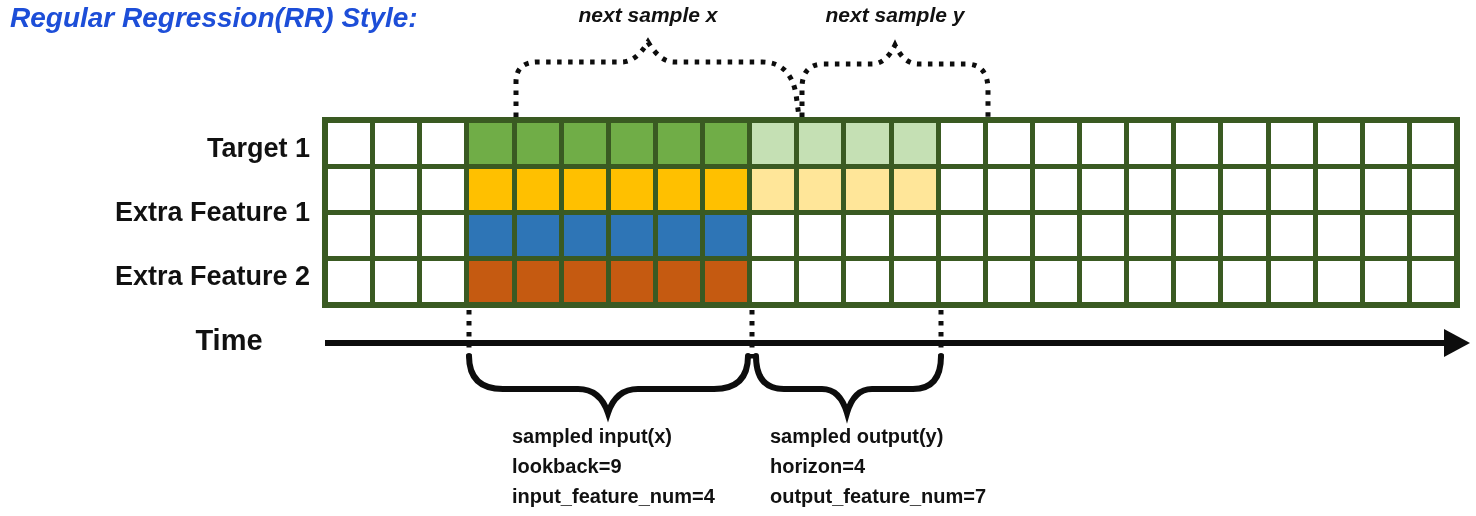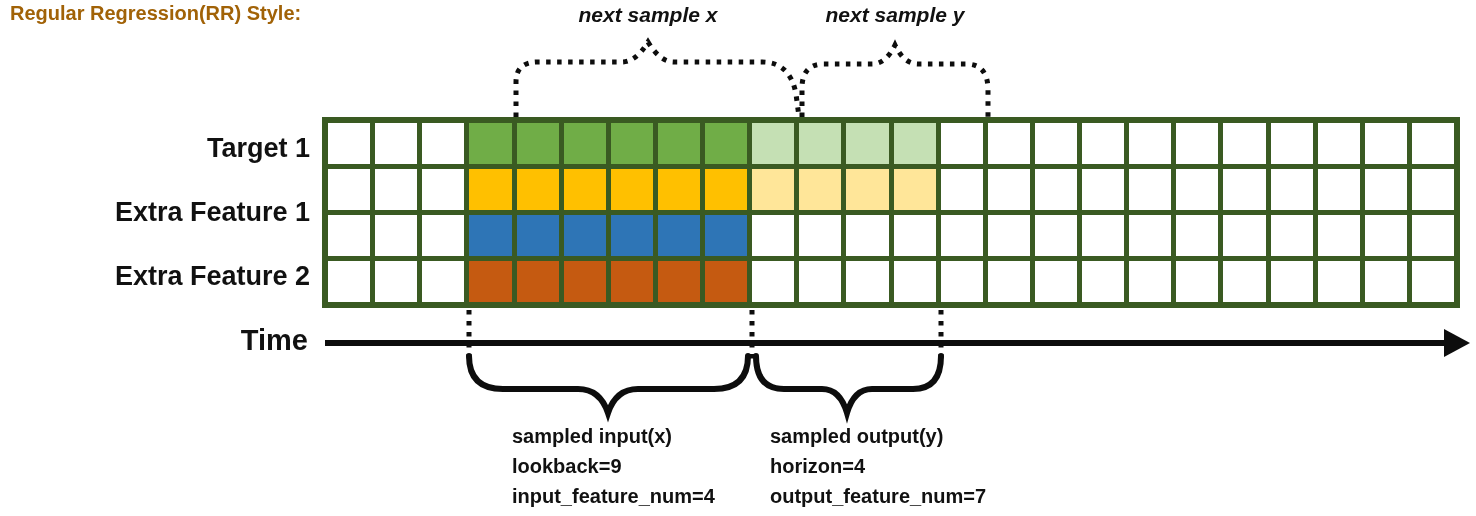--- a/index.html
+++ b/index.html
@@ -2,21 +2,21 @@
 <html><head>
 <meta charset="utf-8">
 <style>
   html,body { margin:0; padding:0; background:#ffffff; }
   .canvas {
     position:relative; width:1476px; height:516px; background:#ffffff;
     font-family:"Liberation Sans", sans-serif; overflow:hidden; color:#111;
   }
   .title {
     position:absolute; left:10px; top:2px;
-    font-size:20px; font-weight:bold; color:#a16207; white-space:nowrap;
+    font-size:28px; font-weight:bold; color:#1d4ed8; white-space:nowrap;font-style:italic;
   }
   .top-ann {
     position:absolute; top:3px; width:240px; text-align:center;
     font-style:italic; font-weight:600; font-size:21px; white-space:nowrap;
   }
   .next-x { left:528px; }
   .next-y { left:775px; }
   #row-labels {
     position:absolute; left:0; top:117px; width:310px; height:191px;
     display:flex; flex-direction:column;
@@ -24,21 +24,21 @@
   .row-label {
     flex:1; display:flex; align-items:center; justify-content:flex-end;
     font-size:27px; font-weight:bold; white-space:nowrap;
   }
   #grid {
     position:absolute; left:322px; top:117px; width:1138px; height:191px;
     display:grid; gap:5px; padding:6px; box-sizing:border-box; grid-auto-rows:1fr;
   }
   .cell { min-width:0; min-height:0; }
   .time-label {
-    position:absolute; left:150px; top:324px; width:158px; text-align:right;
+    position:absolute; left:150px; top:324px; width:158px; text-align:center;
     font-size:29px; font-weight:bold;
   }
   svg.overlay { position:absolute; left:0; top:0; pointer-events:none; }
   .blk {
     position:absolute; top:421px; font-size:20px; font-weight:600;
     line-height:30px; white-space:nowrap;
   }
   .blk-input { left:512px; }
   .blk-output { left:770px; }
 </style>

